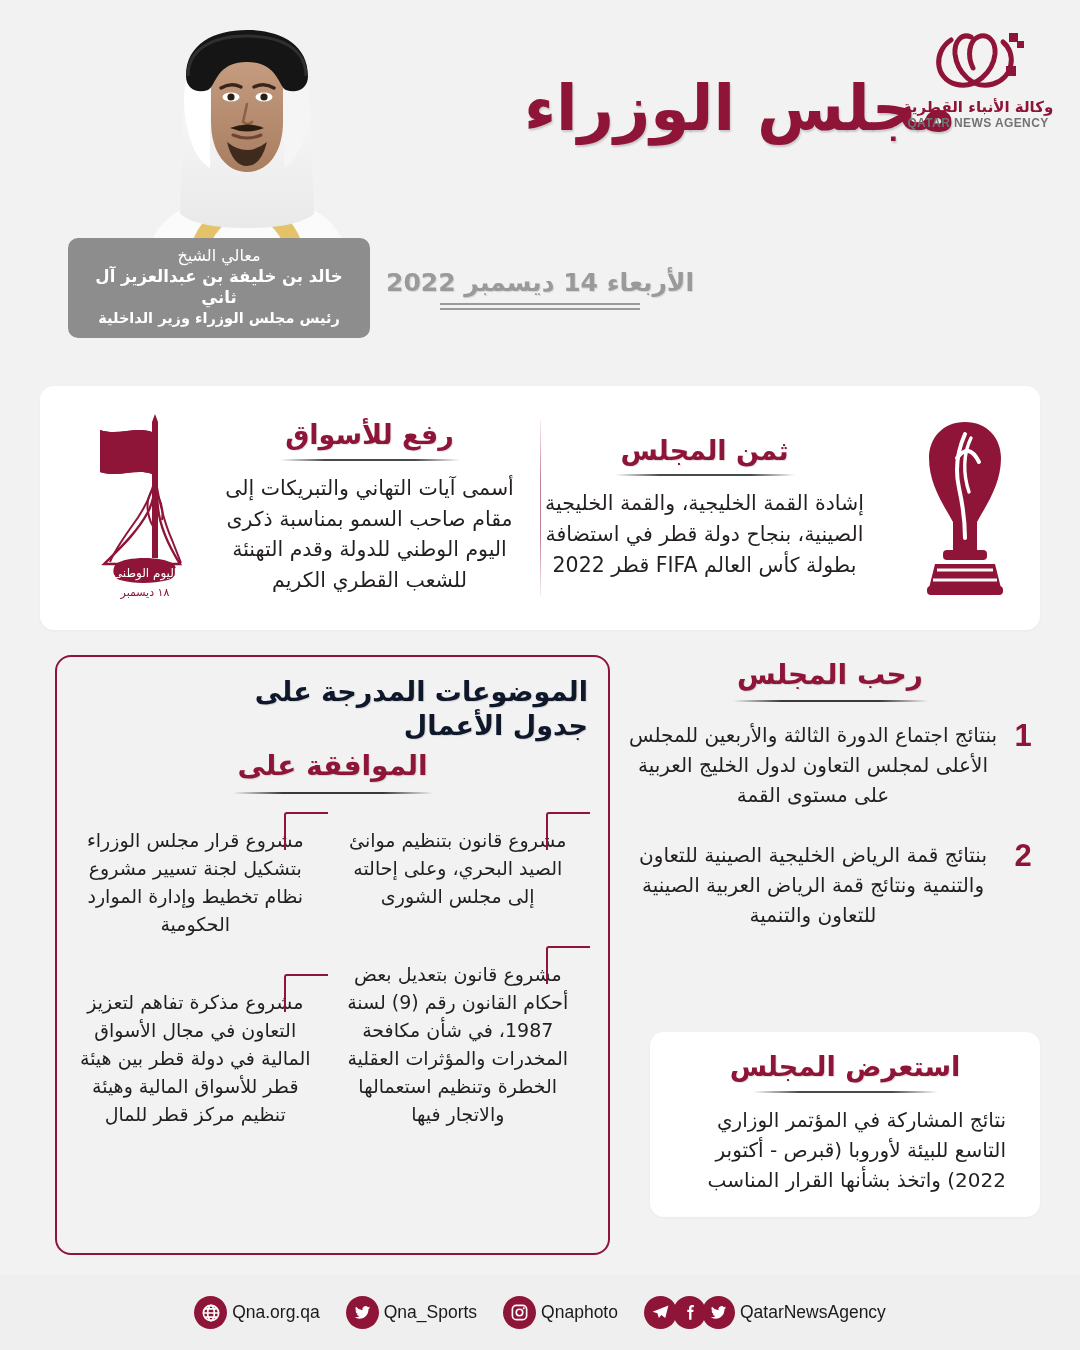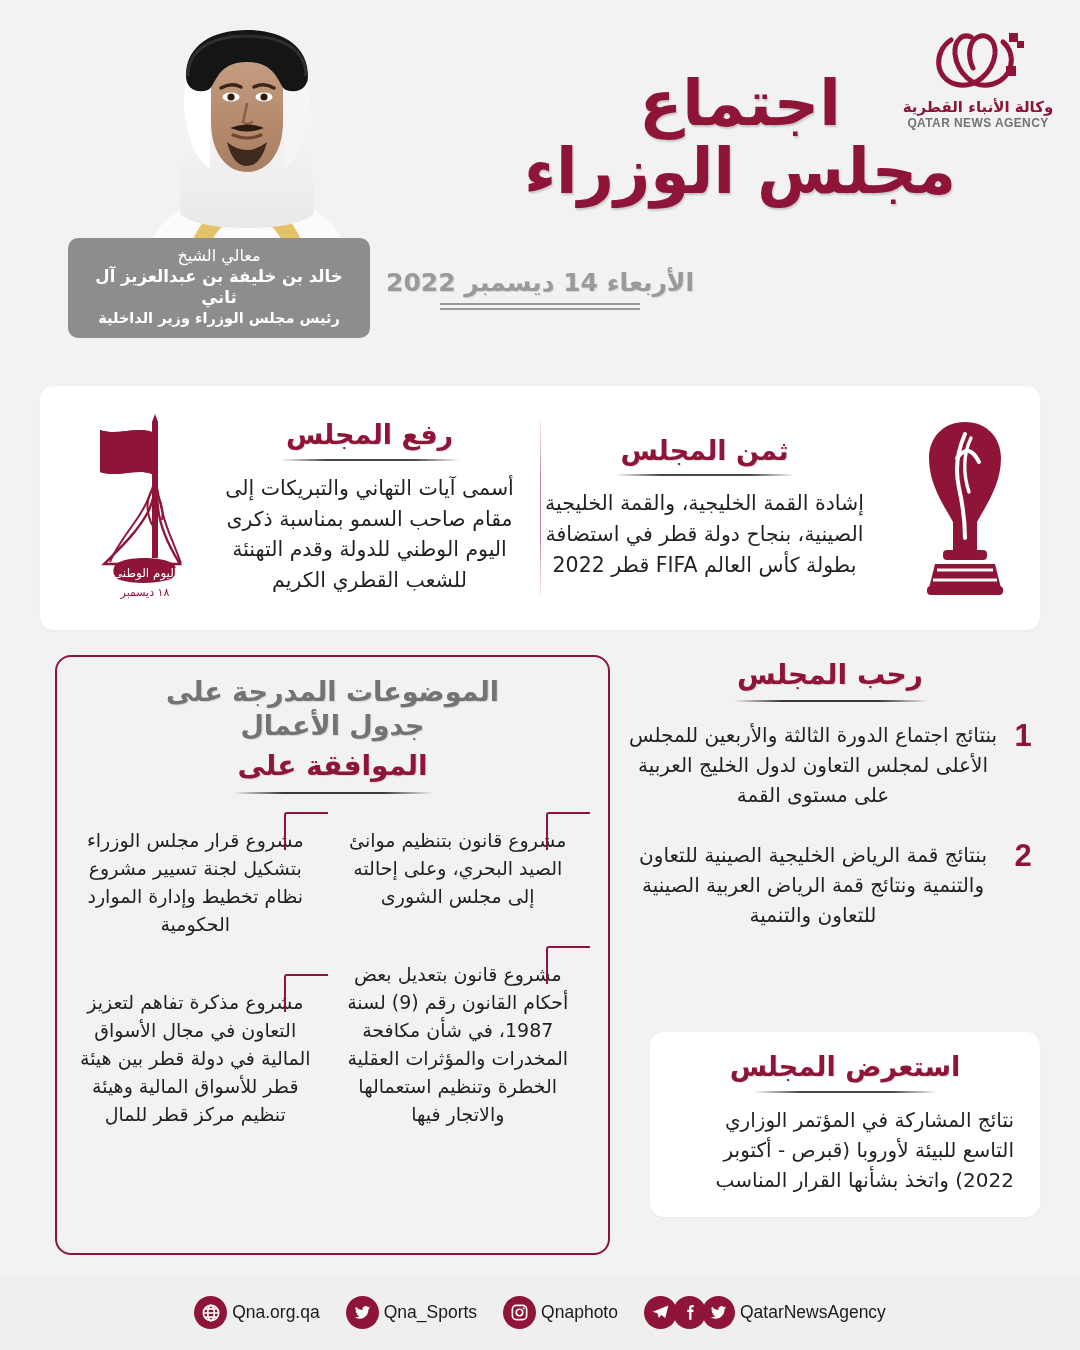--- a/index.html
+++ b/index.html
@@ -84,21 +84,21 @@
   }
   .sec-body{font-size:20.5px;line-height:1.5;color:#231f20;}
 
   
   .agenda{
     position:absolute;left:55px;top:655px;width:555px;height:600px;
     border:2px solid #8e1538;border-radius:16px;
     box-sizing:border-box;padding:18px 20px 10px;
   }
   .agenda .head{
-    text-align:center;color:#737373;font-size:27px;font-weight:bold;line-height:1.25;
+    color:#0f172a;font-size:27px;font-weight:bold;line-height:1.25;
     text-shadow:1px 1px 1px rgba(0,0,0,.12);
   }
   .agenda .subhead{
     margin-top:6px;text-align:center;color:#8e1538;font-size:28px;font-weight:bold;
     text-shadow:1px 1px 1px rgba(0,0,0,.12);
   }
   .agenda .subrule{
     width:200px;height:2px;margin:10px auto 18px;
     background:linear-gradient(to left,rgba(242,242,242,0),#3a3a3a 25%,#3a3a3a 75%,rgba(242,242,242,0));
   }
@@ -122,21 +122,21 @@
   }
   .numitem{display:flex;flex-direction:row;align-items:flex-start;margin-bottom:30px;}
   .numitem .num{
     width:34px;flex:0 0 34px;color:#8e1538;font-size:31px;font-weight:bold;
     text-align:center;line-height:1.05;font-family:"Liberation Sans",sans-serif;
   }
   .numitem .txt{flex:1;font-size:20px;line-height:1.5;text-align:center;}
 
   .review{
     position:absolute;right:40px;top:1032px;width:390px;
-    background:#ffffff;border-radius:14px;padding:20px 26px 22px;
+    background:#ffffff;border-radius:14px;padding:20px 34px 22px;
     box-sizing:border-box;
     box-shadow:0 1px 3px rgba(0,0,0,.04);
   }
   .review .sec-head{font-size:27px;text-align:center;}
   .review .sec-rule{width:185px;margin:9px auto 12px;}
   .review .sec-body{font-size:20px;line-height:1.5;text-align:right;}
 
   
   .footer{
     position:absolute;left:0;right:0;bottom:0;height:75px;
@@ -209,21 +209,20 @@
       </div>
     </div>
 
     <div class="person-caption">
       <div class="l1">معالي الشيخ</div>
       <div class="l2">خالد بن خليفة بن عبدالعزيز آل ثاني</div>
       <div class="l3">رئيس مجلس الوزراء وزير الداخلية</div>
     </div>
 
     <div class="title-block">
-      <div class="t1">اجتماع</div>
       <div class="t2">مجلس الوزراء</div>
     </div>
 
     <div class="date-wrap">
       <div class="date-text">الأربعاء 14 ديسمبر 2022</div>
       <div class="date-rules">
           <div></div>
           <div></div>
         </div>
     </div>
@@ -264,21 +263,21 @@
       </div>
       <div class="body">
         <div class="sec-head">ثمن المجلس</div>
         <div class="sec-rule"></div>
         <div class="sec-body">إشادة القمة الخليجية، والقمة الخليجية الصينية، بنجاح دولة قطر في استضافة بطولة كأس العالم FIFA قطر 2022</div>
       </div>
     </div>
 
     <div class="half">
       <div class="body">
-        <div class="sec-head">رفع المجلس</div>
+        <div class="sec-head">رفع للأسواق</div>
         <div class="sec-rule"></div>
         <div class="sec-body">أسمى آيات التهاني والتبريكات إلى مقام صاحب السمو بمناسبة ذكرى اليوم الوطني للدولة وقدم التهنئة للشعب القطري الكريم</div>
       </div>
       <div class="icon">
         <svg width="120" height="200" viewBox="0 0 120 200" xmlns="http://www.w3.org/2000/svg" aria-hidden="true">
 
           <path d="M85 6 L88 14 L88 150 L82 150 L82 14 Z" fill="#8e1538"></path>
 
           <path d="M82 24 C66 18 48 28 30 22 L30 64 C48 70 66 60 82 66 Z" fill="#8e1538"></path>
           <path d="M82 24 L74 30 L82 36 L74 42 L82 48 L74 54 L82 60 L82 66 C66 60 48 70 30 64 L30 22 C48 28 66 18 82 24 Z" fill="#8e1538"></path>

